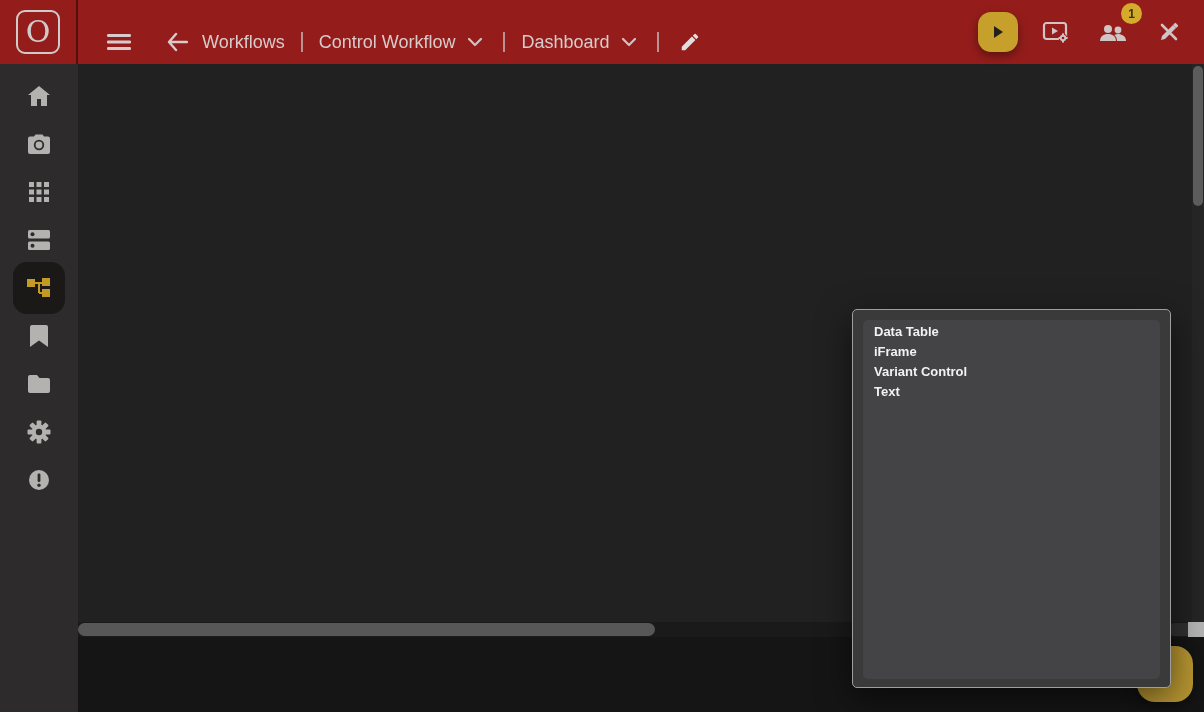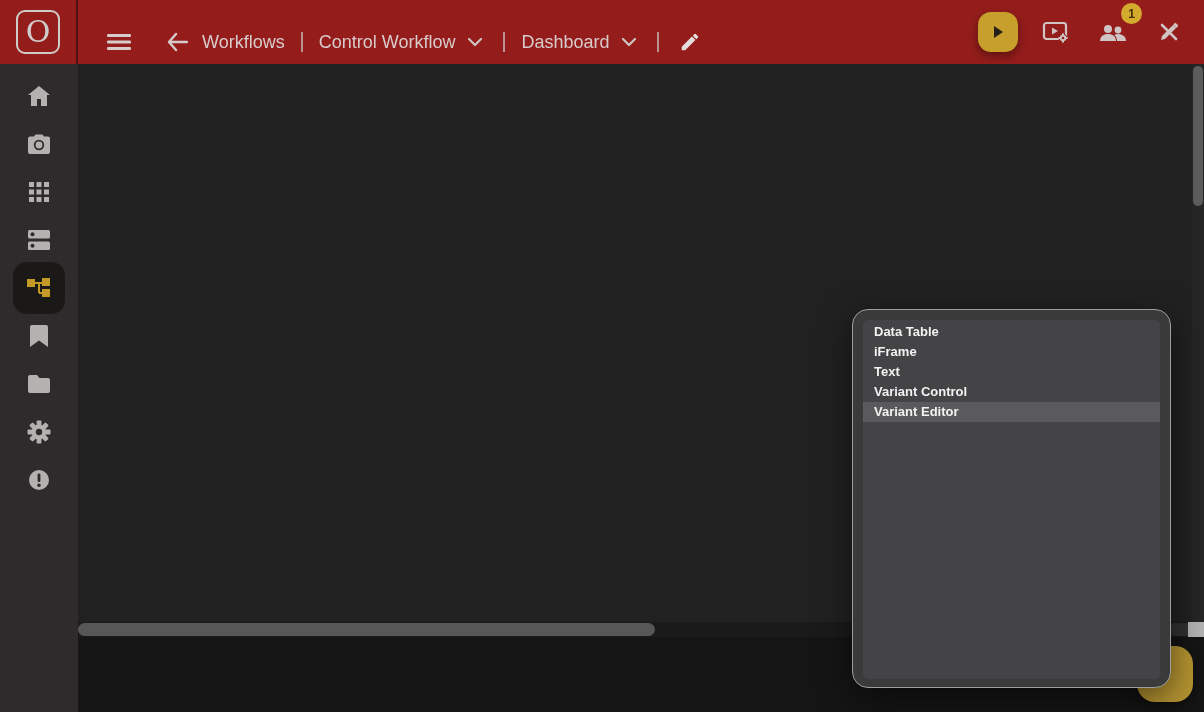--- a/index.html
+++ b/index.html
@@ -47,21 +47,21 @@
   .vscroll-track { position:absolute; left:1192px; top:64px; width:12px; height:558px; background:#262525; z-index:3; }
   .vscroll-thumb { position:absolute; left:1px; top:2px; width:10px; height:140px; background:#5c5c5c; border-radius:5px; }
 
   
   .fab { position:absolute; left:1137px; top:646px; width:56px; height:56px; border-radius:18px;
     background:#b59431; border:none; cursor:pointer; z-index:5;
     box-shadow:0 4px 12px rgba(0,0,0,0.4); }
 
   
   .popup { position:absolute; left:852px; top:309px; width:319px; height:379px;
-    background:#3a3a3a; border:1px solid #9e9e9e; border-radius:16px; z-index:10;
+    background:#3a3a3a; border:1px solid #9e9e9e; border-radius:5px; z-index:10;
     box-shadow:0 10px 34px rgba(0,0,0,0.55); padding:10px; }
   .popup-list { width:100%; height:359px; background:#444446; border-radius:5px; padding-top:2px; overflow:hidden; }
   .menu-item { height:20px; line-height:20px; padding-left:11px; font-size:13px; font-weight:600;
     color:#f2f2f2; cursor:pointer; white-space:nowrap; }
   .menu-item.selected { background:#5a5a5c; }
 
   svg { display:block; }
 </style>
 </head>
 <body>
@@ -251,19 +251,18 @@
   <div class="vscroll-track">
     <div class="vscroll-thumb"></div>
   </div>
 
   <button class="fab"></button>
 
   <div class="popup">
     <div class="popup-list">
       <div class="menu-item">Data Table</div>
       <div class="menu-item">iFrame</div>
+      <div class="menu-item">Variant Control</div>
       <div class="menu-item">Text</div>
-      <div class="menu-item">Variant Control</div>
-      <div class="menu-item selected">Variant Editor</div>
     </div>
   </div>
 
 </div>
 
 </body></html>

